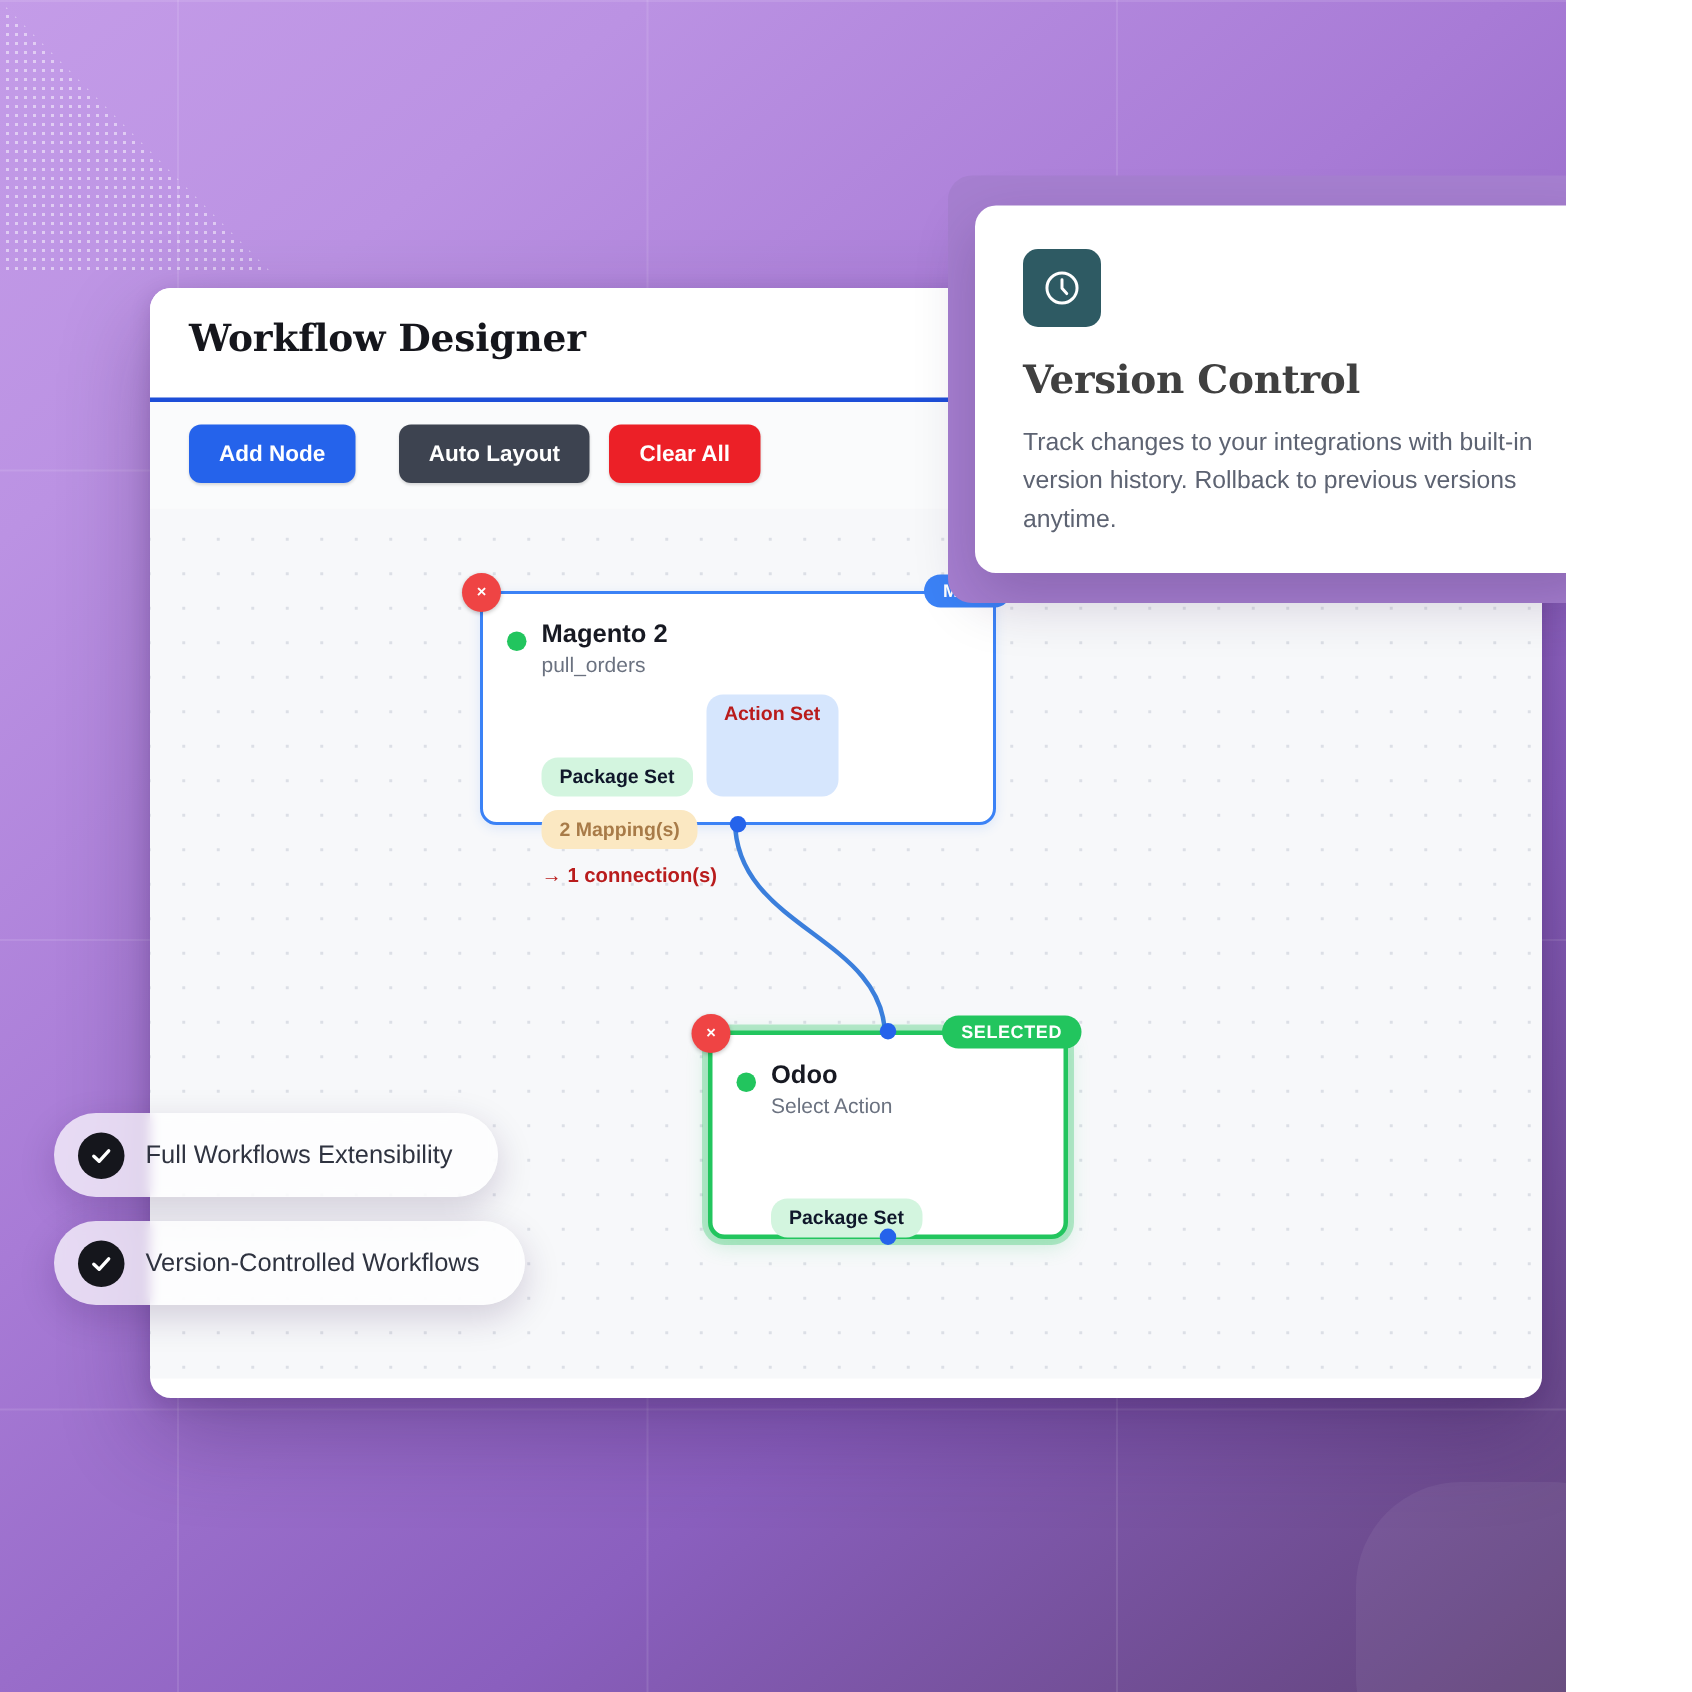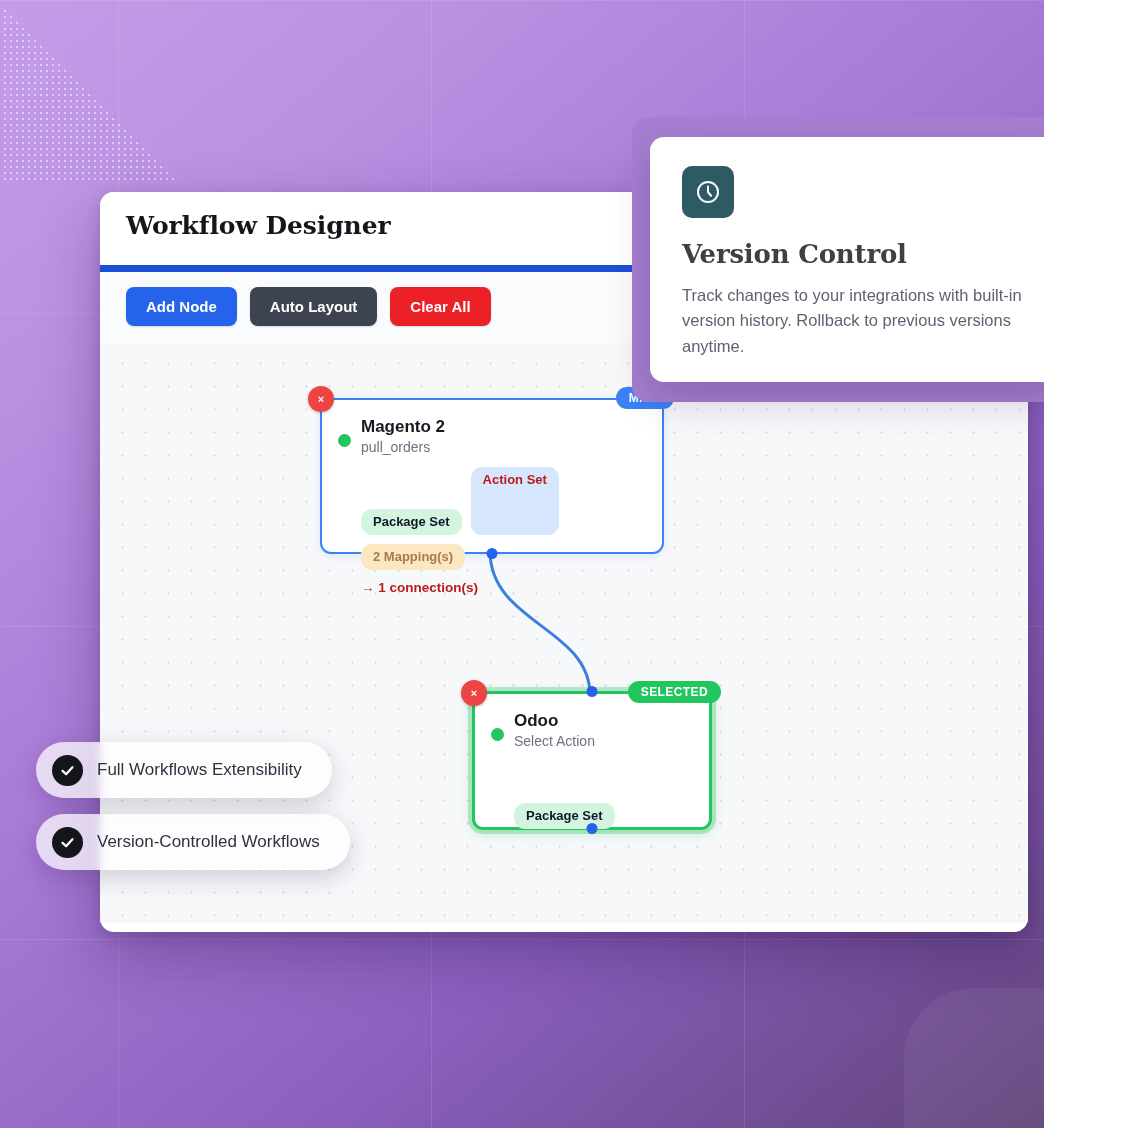--- a/index.html
+++ b/index.html
@@ -87,41 +87,41 @@
   }
   .panel-subtitle {
     font-size: 15.5px;
     color: #585d69;
     margin: 0;
     white-space: nowrap;
     line-height: 1.2;
   }
 
   .panel-toolbar {
-    border-top: 7px solid #1d4ed8;
+    border-top: 3px solid #1d4ed8;
     background: #fafbfc;
     padding: 15px 26px 17px 26px;
     display: flex;
     gap: 13px;
     align-items: center;
   }
   .tb-btn {
     border: none;
     border-radius: 8px;
     font-size: 15px;
     font-weight: bold;
     color: #ffffff;
     padding: 12px 20px;
     line-height: 1;
     cursor: pointer;
     font-family: "Liberation Sans", sans-serif;
     box-shadow: 0 1px 2px rgba(0,0,0,0.14);
   }
   .tb-add   { background: #2563eb; }
-  .tb-auto  { background: #3d4350; }
+  .tb-auto  { background: #3d4350; margin-left: 16px; }
   .tb-clear { background: #ec2027; }
 
   
   .canvas {
     position: relative;
     height: 580px;
     background-color: #f7f8fa;
     background-image: radial-gradient(#dcdfe6 1.1px, transparent 1.2px);
     background-size: 23px 23px;
     background-position: 11px 9px;
@@ -186,21 +186,21 @@
     color: #ffffff;
     letter-spacing: 0.4px;
     padding: 5px 13px;
     line-height: 1;
   }
   .badge-main { background: #3b82f6; }
   .badge-sel  { background: #22c55e; }
 
   .node-head {
     display: flex;
-    align-items: center;
+    align-items: flex-start;
     gap: 10px;
     padding: 16px 16px 0 16px;
   }
   .status-dot {
     width: 13px;
     height: 13px;
     border-radius: 50%;
     background: #22c55e;
     margin-top: 9px;
     flex: 0 0 auto;

